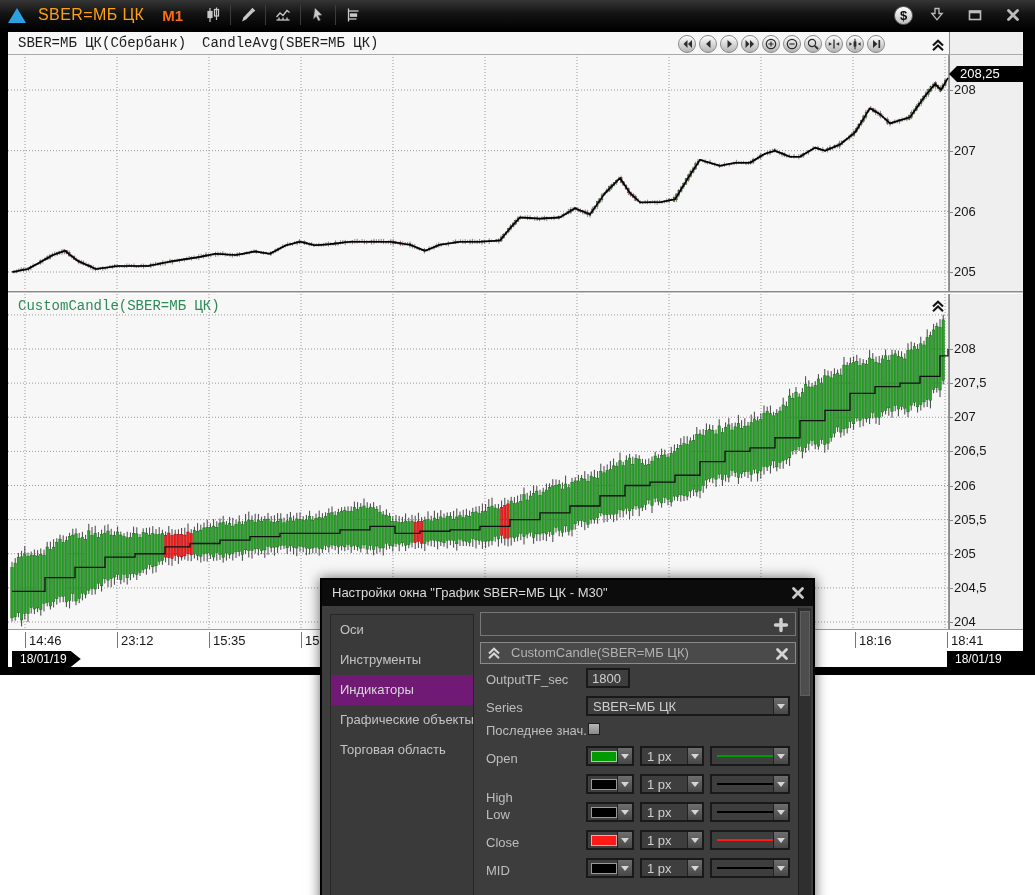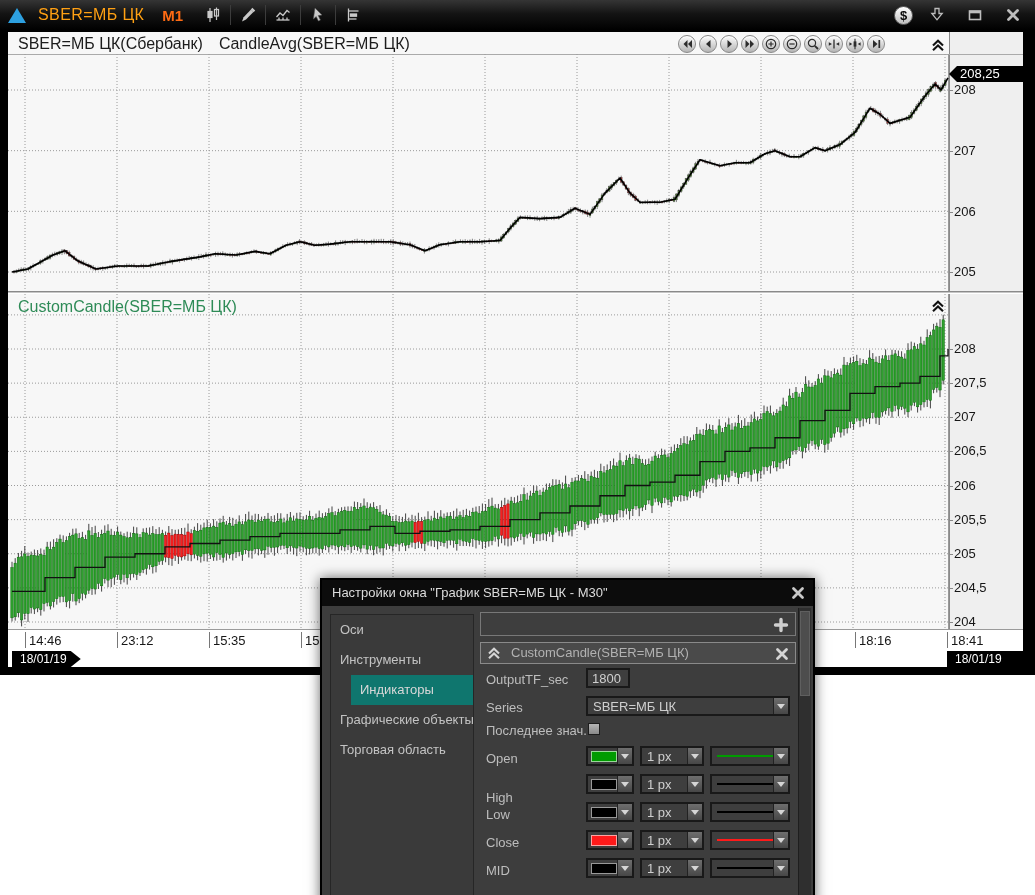--- a/index.html
+++ b/index.html
@@ -23,21 +23,21 @@
     display:flex; align-items:center; justify-content:center; }
 
   
   .frame { position:absolute; left:0; top:30px; width:1035px; height:645px; background:#000; }
   .chart { position:absolute; left:8px; top:2px; width:1015px; height:635px; background:#f7f7f7; }
 
   .axis-col { position:absolute; left:941px; top:0; width:74px; height:597px;
     background:#efefef; border-left:1px solid #8a8a8a; }
   .pane-topline { position:absolute; left:0; top:22px; width:1015px; height:1px; background:#aaa; }
   .plot-svg { position:absolute; left:0; }
-  .pane-label { position:absolute; left:10px; font-size:16px; color:#1c1c1c; z-index:2; white-space:nowrap; }
+  .pane-label { position:absolute; left:10px; font-size:14px; color:#1c1c1c; z-index:2; white-space:nowrap;font-family:Liberation Mono, monospace; }
   .pane-label span { margin-right:16px; }
   .p2-label { color:#2e8b57; }
   .divider { position:absolute; left:0; top:259px; width:1015px; height:3px;
     background:#c6c6c6; border-top:1px solid #8a8a8a; border-bottom:1px solid #fff; }
 
   .nav-row { position:absolute; top:3px; left:670px; display:flex; gap:3px; z-index:3; }
   .nav-btn { width:18px; height:18px; border-radius:50%;
     background:linear-gradient(#fdfdfd,#b5b5b5); border:1px solid #888;
     display:flex; align-items:center; justify-content:center;
     box-shadow: inset 0 1px 0 #fff; }
@@ -64,21 +64,21 @@
   .dialog { position:absolute; left:320px; top:578px; width:495px; height:330px;
     background:#3d3d3d; border:2px solid #000; z-index:10; box-shadow:0 0 12px rgba(0,0,0,.6); }
   .dlg-title { position:absolute; left:0; top:0; right:0; height:26px; background:#0c0c0c;
     color:#dcdcdc; font-size:13px; line-height:26px; padding-left:10px; }
   .dlg-close { position:absolute; right:6px; top:4px; width:18px; height:18px;
     display:flex; align-items:center; justify-content:center; }
   .dlg-menu { position:absolute; left:8px; top:34px; width:144px; bottom:0;
     background:#3a3a3a; border:1px solid #262626; }
   .menu-item { height:30px; line-height:30px; padding-left:9px; font-size:13px; color:#c3c3c3;
     white-space:nowrap; overflow:hidden; }
-  .menu-item.sel { background:#0f766e; color:#d8d8d8;margin-left:20px; }
+  .menu-item.sel { background:#701a75; color:#d8d8d8; }
   .dlg-content { position:absolute; left:158px; top:30px; width:316px; bottom:0; }
   .add-bar { position:absolute; left:0; top:2px; width:316px; height:24px;
     background:#3e3e3e; border:1px solid #787878; }
   .add-btn { position:absolute; right:5px; top:3px; width:18px; height:18px;
     display:flex; align-items:center; justify-content:center; }
   .ind-header { position:absolute; left:0; top:32px; width:316px; height:22px;
     background:#4a4a4a; border:1px solid #8a8a8a; color:#b2b2b2; font-size:13px;
     line-height:20px; padding-left:30px; }
   .ind-chevron { position:absolute; left:5px; top:2px; }
   .ind-close { position:absolute; right:5px; top:2px; width:17px; height:17px;

